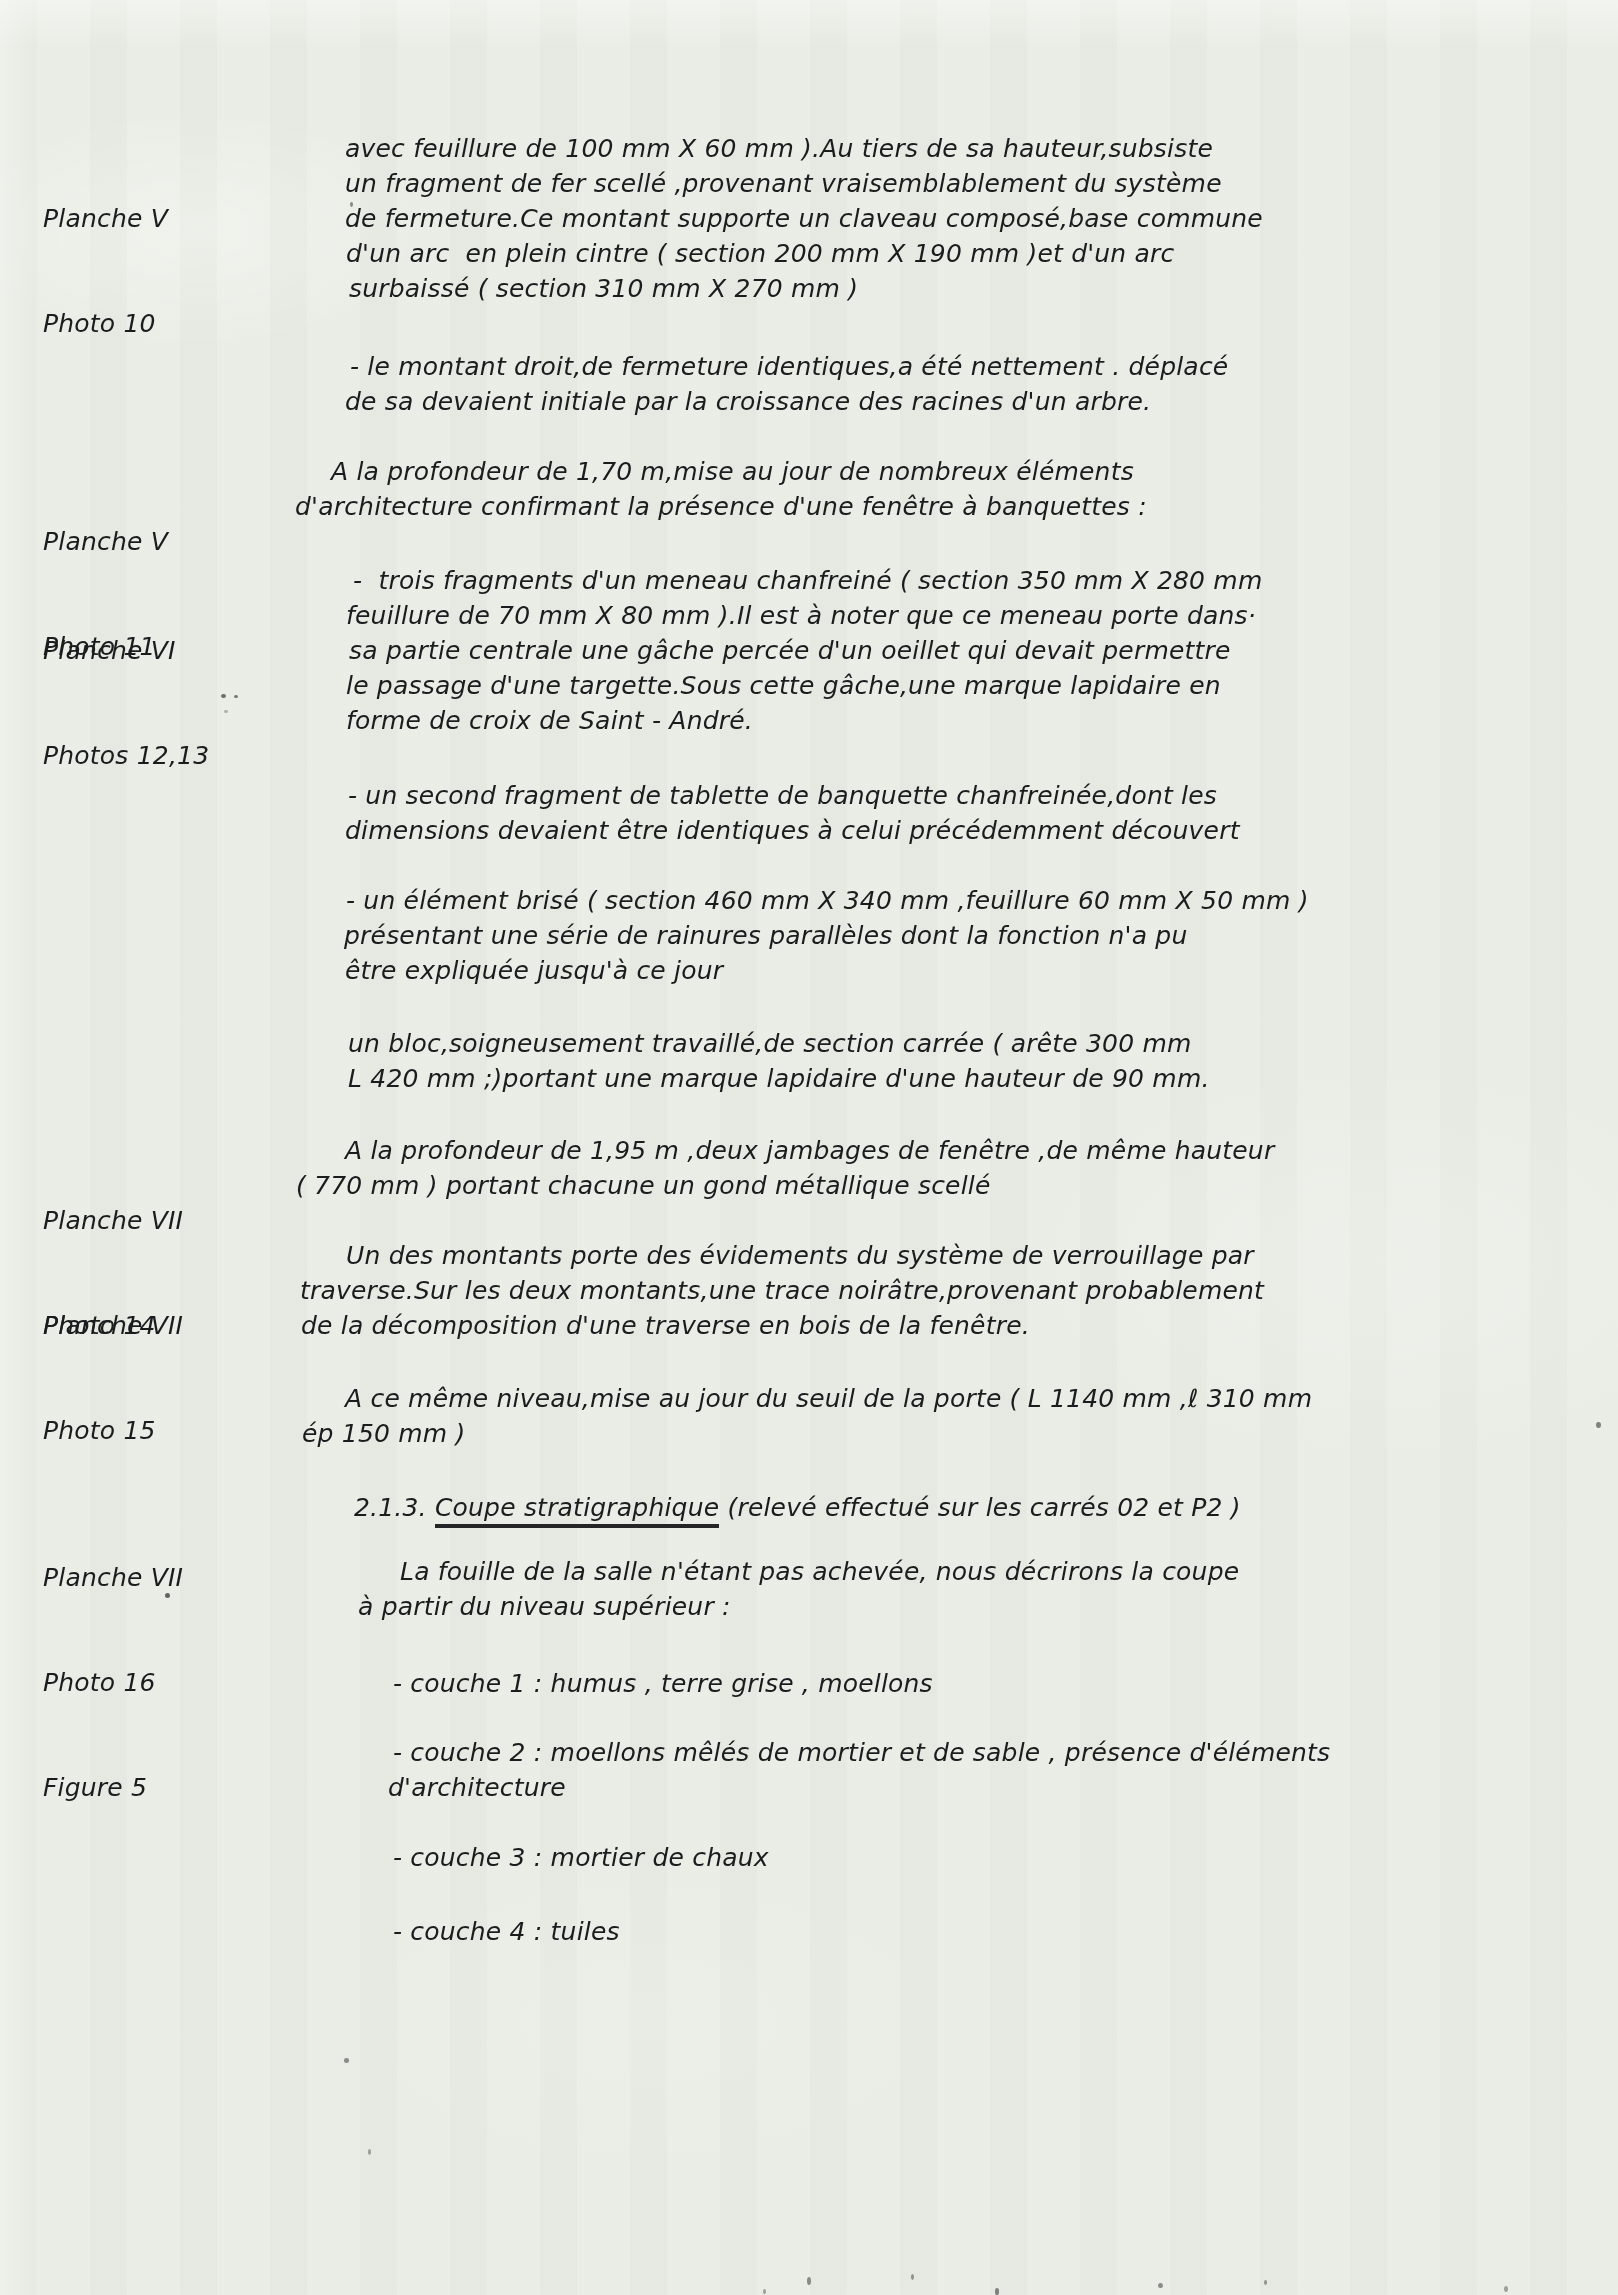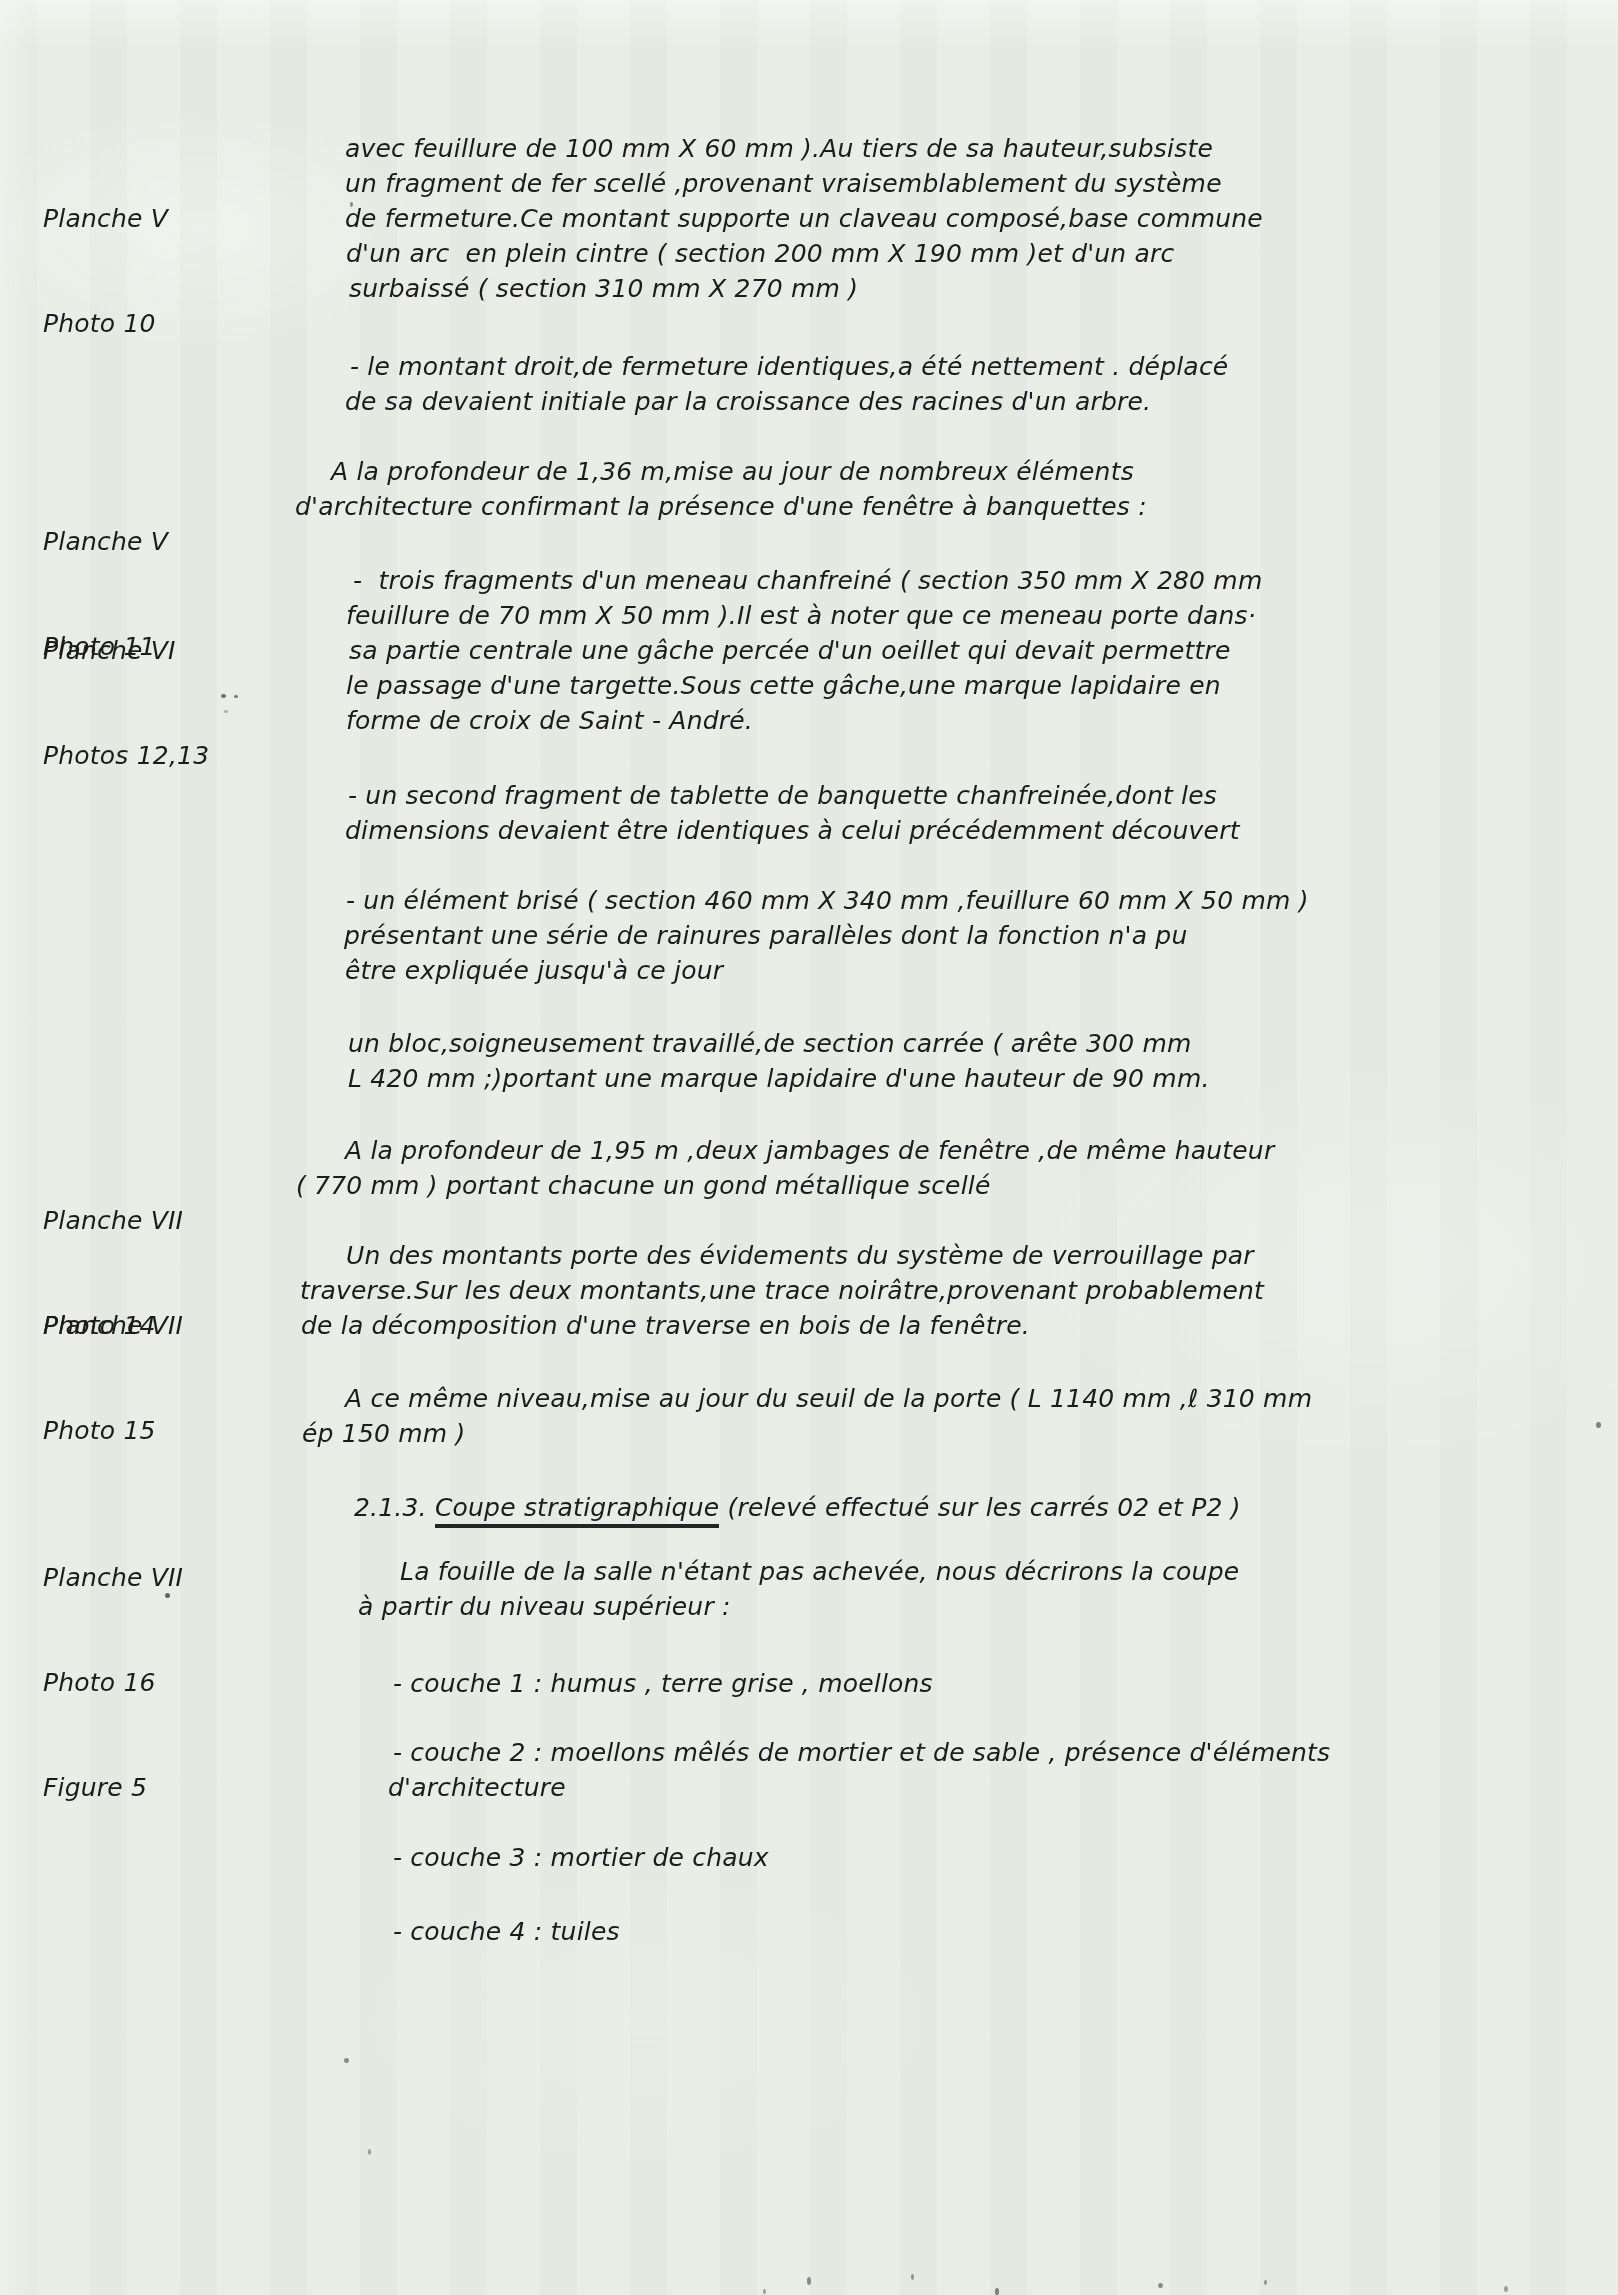--- a/index.html
+++ b/index.html
@@ -51,31 +51,31 @@
     <section class="block" style="margin-top:43px">
       <div class="ln" style="margin-left:350px">- le montant droit,de fermeture identiques,a été nettement . déplacé</div>
       <div class="ln" style="margin-left:345px">de sa devaient initiale par la croissance des racines d'un arbre.</div>
     </section>
 
     <section class="block" style="margin-top:35px">
       <div class="mlabel">
         <span>Planche V</span>
         <span>Photo 11</span>
       </div>
-      <div class="ln" style="margin-left:331px">A la profondeur de 1,36 m,mise au jour de nombreux éléments</div>
+      <div class="ln" style="margin-left:331px">A la profondeur de 1,70 m,mise au jour de nombreux éléments</div>
       <div class="ln" style="margin-left:295px">d'architecture confirmant la présence d'une fenêtre à banquettes :</div>
     </section>
 
     <section class="block" style="margin-top:39px">
       <div class="mlabel">
         <span>Planche VI</span>
         <span>Photos 12,13</span>
       </div>
       <div class="ln" style="margin-left:353px">-  trois fragments d'un meneau chanfreiné ( section 350 mm X 280 mm</div>
-      <div class="ln" style="margin-left:346px">feuillure de 70 mm X 50 mm ).Il est à noter que ce meneau porte dans·</div>
+      <div class="ln" style="margin-left:346px">feuillure de 70 mm X 80 mm ).Il est à noter que ce meneau porte dans·</div>
       <div class="ln" style="margin-left:349px">sa partie centrale une gâche percée d'un oeillet qui devait permettre</div>
       <div class="ln" style="margin-left:346px">le passage d'une targette.Sous cette gâche,une marque lapidaire en</div>
       <div class="ln" style="margin-left:346px">forme de croix de Saint - André.</div>
     </section>
 
     <section class="block" style="margin-top:40px">
       <div class="ln" style="margin-left:348px">- un second fragment de tablette de banquette chanfreinée,dont les</div>
       <div class="ln" style="margin-left:345px">dimensions devaient être identiques à celui précédemment découvert</div>
     </section>
 

